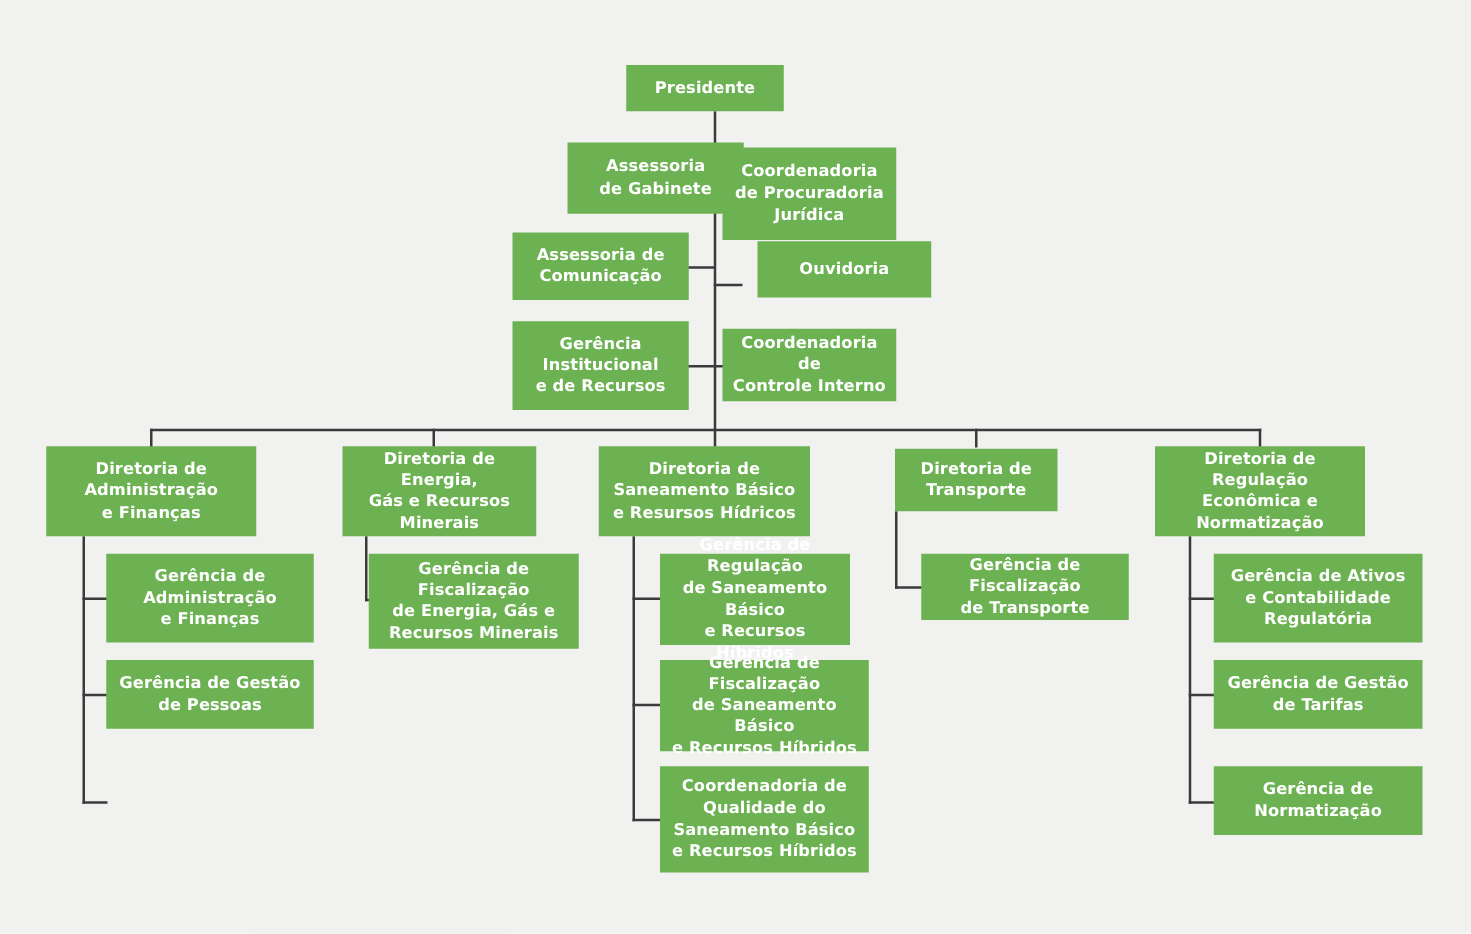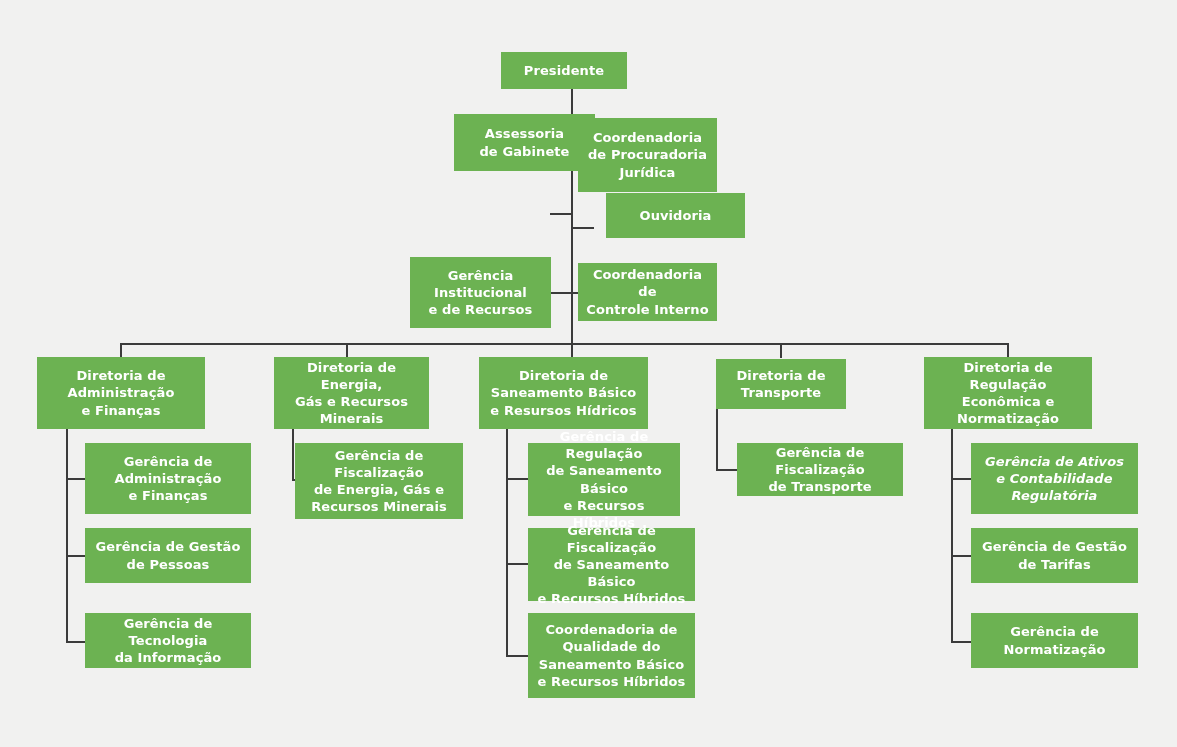--- a/index.html
+++ b/index.html
@@ -88,20 +88,24 @@
   <div class="conn h" style="left:951px; top:641px; width:21px;"></div>
 
   <div class="node" style="left:501px; top:52px; width:126px; height:37px;">
     <span class="lbl">Presidente</span>
   </div>
 
   <div class="node" style="left:410px; top:114px; width:141px; height:57px;margin-left:44px;">
     <span class="lbl">Assessoria
 de Gabinete</span>
   </div>
+  <div class="node" style="left:410px; top:186px; width:141px; height:54px;">
+    <span class="lbl">Assessoria de
+Comunicação</span>
+  </div>
   <div class="node" style="left:410px; top:257px; width:141px; height:71px;">
     <span class="lbl">Gerência
 Institucional
 e de Recursos</span>
   </div>
 
   <div class="node" style="left:578px; top:118px; width:139px; height:74px;">
     <span class="lbl">Coordenadoria
 de Procuradoria
 Jurídica</span>
@@ -120,24 +124,20 @@
 e Finanças</span>
   </div>
   <div class="node" style="left:85px; top:443px; width:166px; height:71px;">
     <span class="lbl">Gerência de
 Administração
 e Finanças</span>
   </div>
   <div class="node" style="left:85px; top:528px; width:166px; height:55px;">
     <span class="lbl">Gerência de Gestão
 de Pessoas</span>
-  </div>
-  <div class="node" style="left:85px; top:613px; width:166px; height:55px;">
-    <span class="lbl">Gerência de Tecnologia
-da Informação</span>
   </div>
 
   <div class="node" style="left:274px; top:357px; width:155px; height:72px;">
     <span class="lbl">Diretoria de Energia,
 Gás e Recursos
 Minerais</span>
   </div>
   <div class="node" style="left:295px; top:443px; width:168px; height:76px;">
     <span class="lbl">Gerência de Fiscalização
 de Energia, Gás e
@@ -173,21 +173,21 @@
   <div class="node" style="left:737px; top:443px; width:166px; height:53px;">
     <span class="lbl">Gerência de Fiscalização
 de Transporte</span>
   </div>
 
   <div class="node" style="left:924px; top:357px; width:168px; height:72px;">
     <span class="lbl">Diretoria de Regulação
 Econômica e
 Normatização</span>
   </div>
-  <div class="node" style="left:971px; top:443px; width:167px; height:71px;font-style:italic;">
+  <div class="node" style="left:971px; top:443px; width:167px; height:71px;">
     <span class="lbl">Gerência de Ativos
 e Contabilidade
 Regulatória</span>
   </div>
   <div class="node" style="left:971px; top:528px; width:167px; height:55px;">
     <span class="lbl">Gerência de Gestão
 de Tarifas</span>
   </div>
   <div class="node" style="left:971px; top:613px; width:167px; height:55px;">
     <span class="lbl">Gerência de

